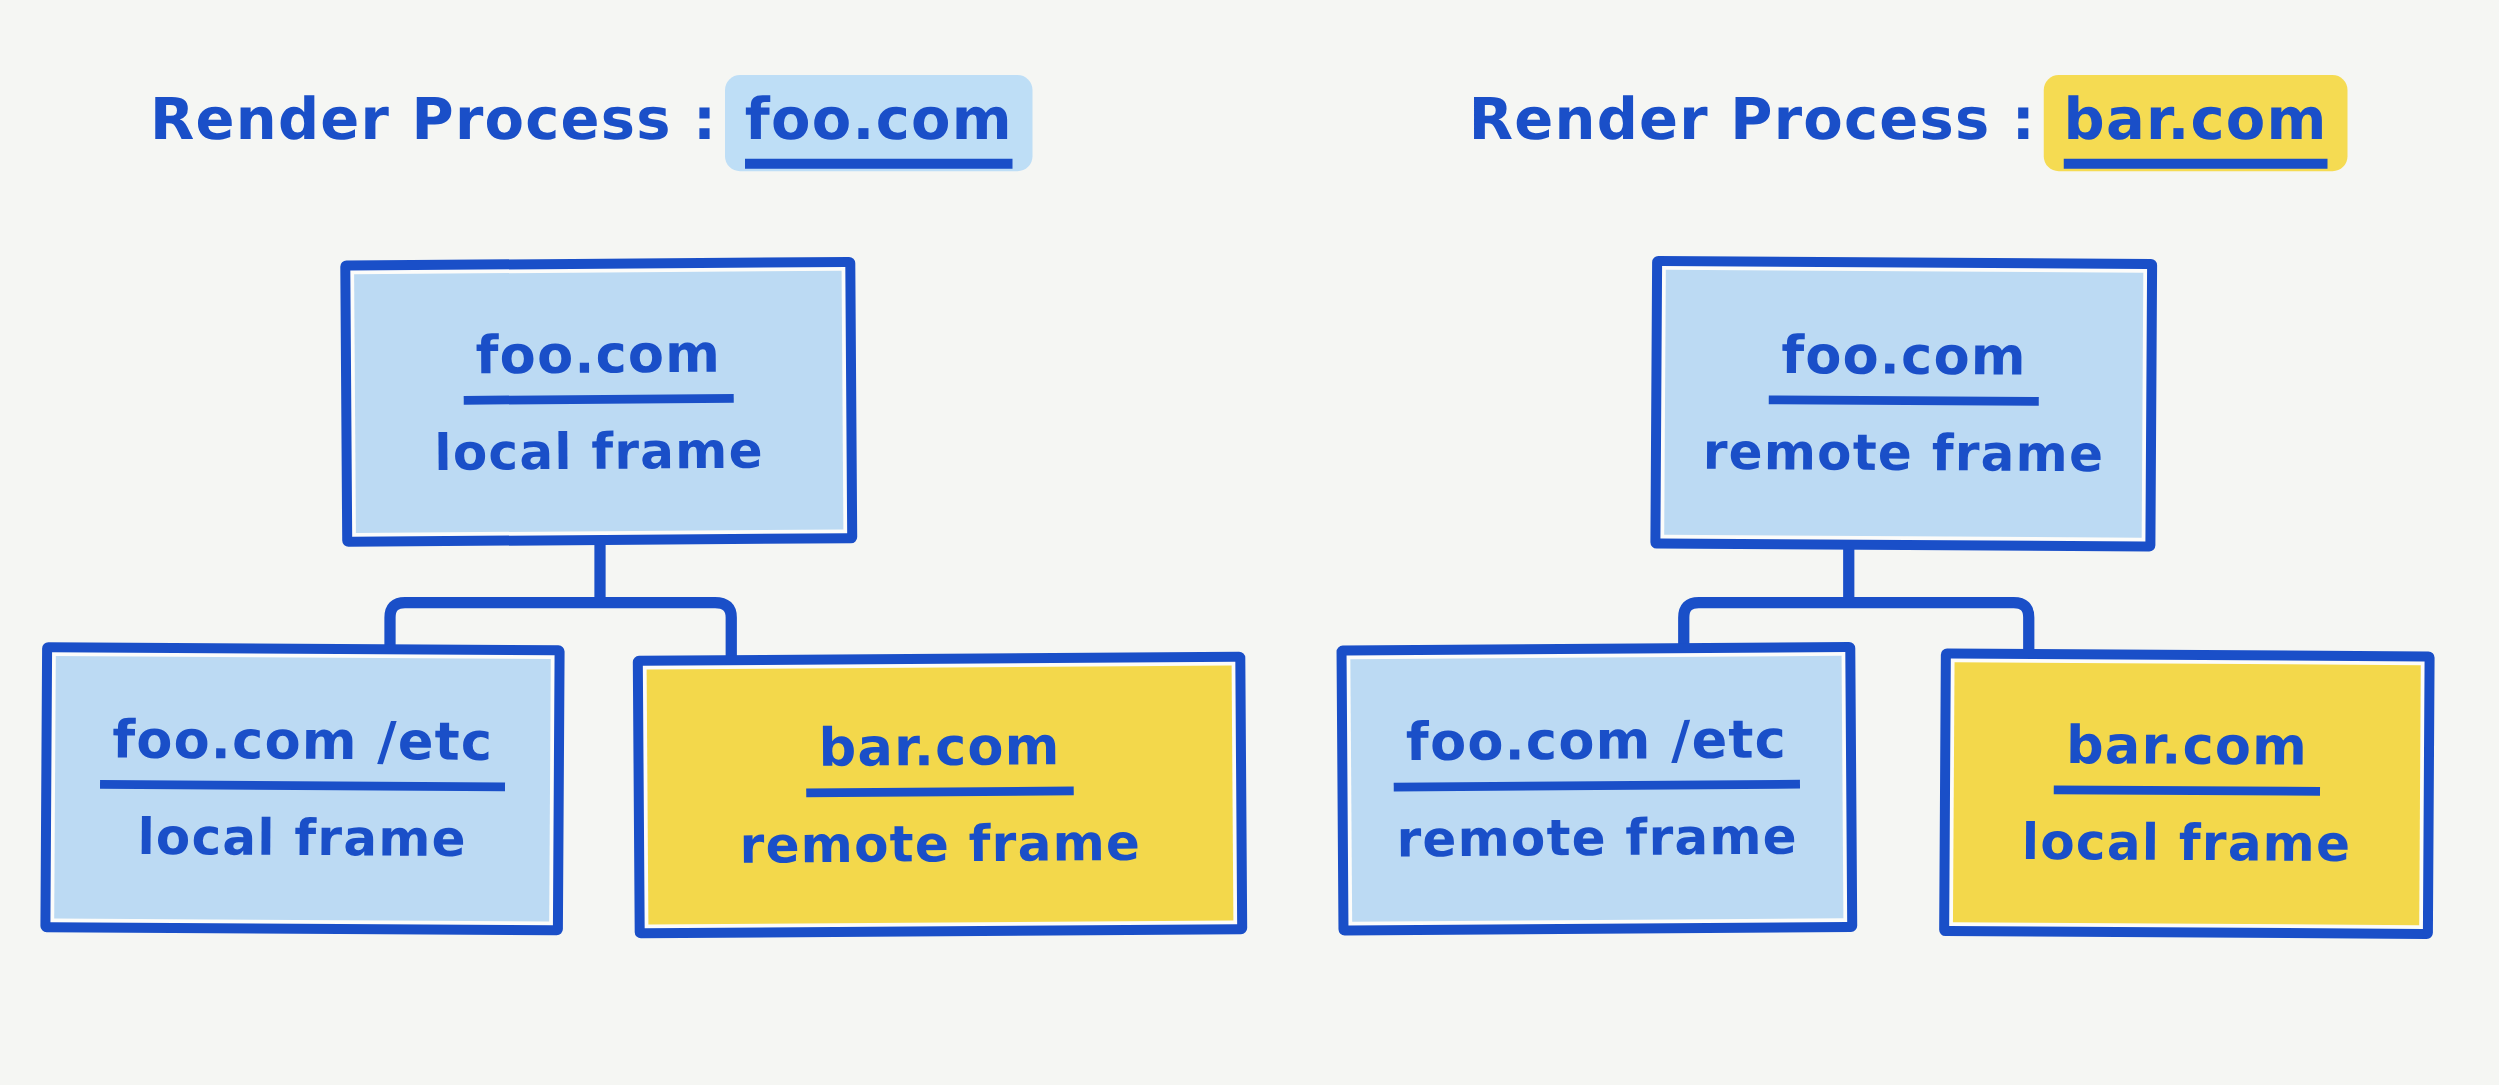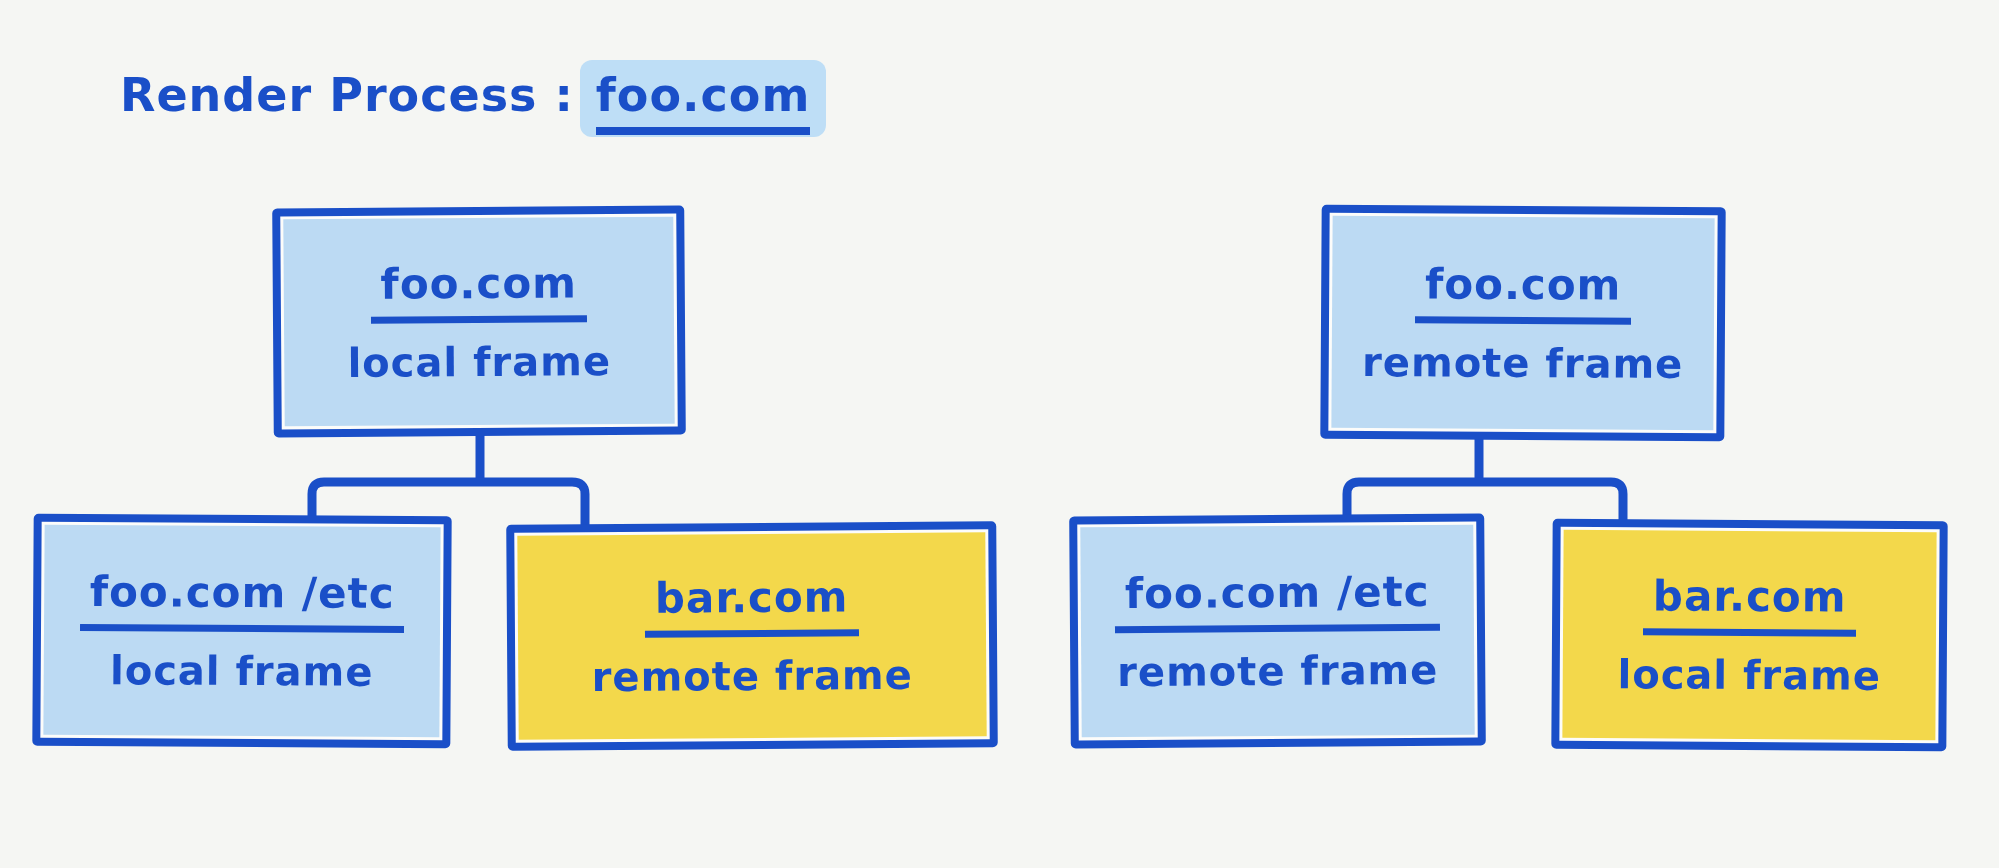--- a/index.html
+++ b/index.html
@@ -123,20 +123,23 @@
     </div>
   </div>
 
   <div class="box rot-l" style="left:507px; top:523px; width:490px; height:226px;">
     <div class="fill yellow">
       <span class="domain">bar.com</span>
       <span class="frame">remote frame</span>
     </div>
   </div>
 
+  <div class="title" style="left:1175px; width:710px;">
+    <span>Render Process :</span><span class="hl yellow"><span class="u">bar.com</span></span>
+  </div>
 
   <div class="box rot-r" style="left:1321px; top:206px; width:404px; height:234px;">
     <div class="fill blue">
       <span class="domain">foo.com</span>
       <span class="frame">remote frame</span>
     </div>
   </div>
 
   <div class="box rot-l" style="left:1070px; top:515px; width:415px; height:232px;">
     <div class="fill blue">

